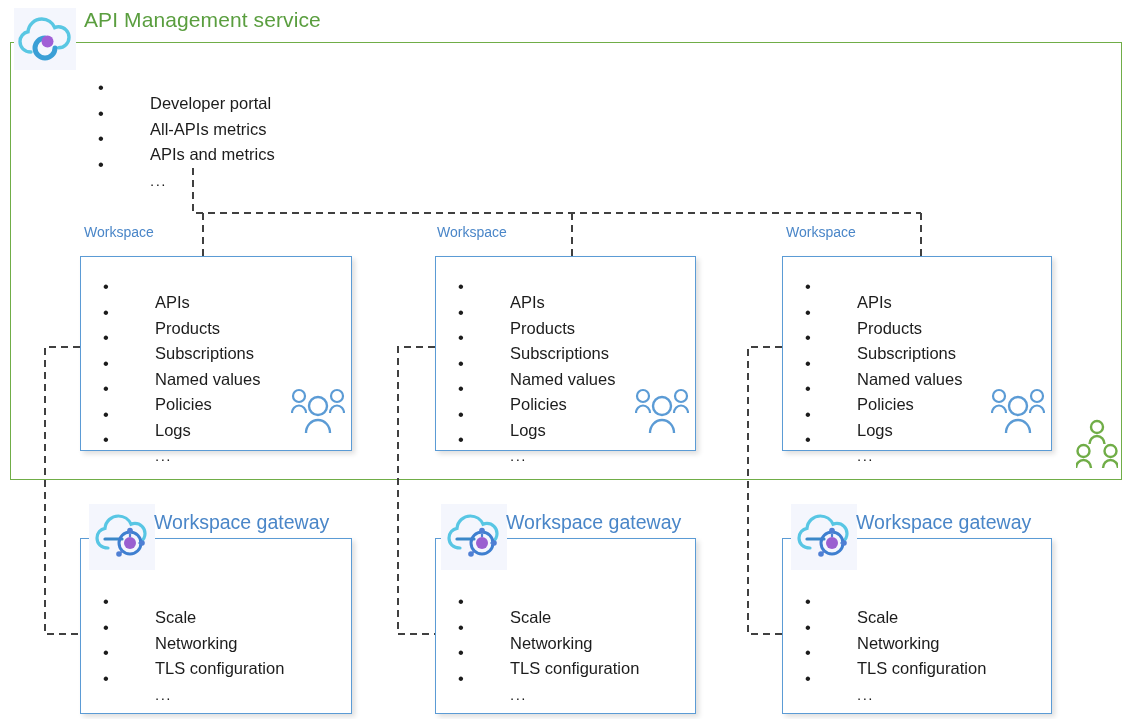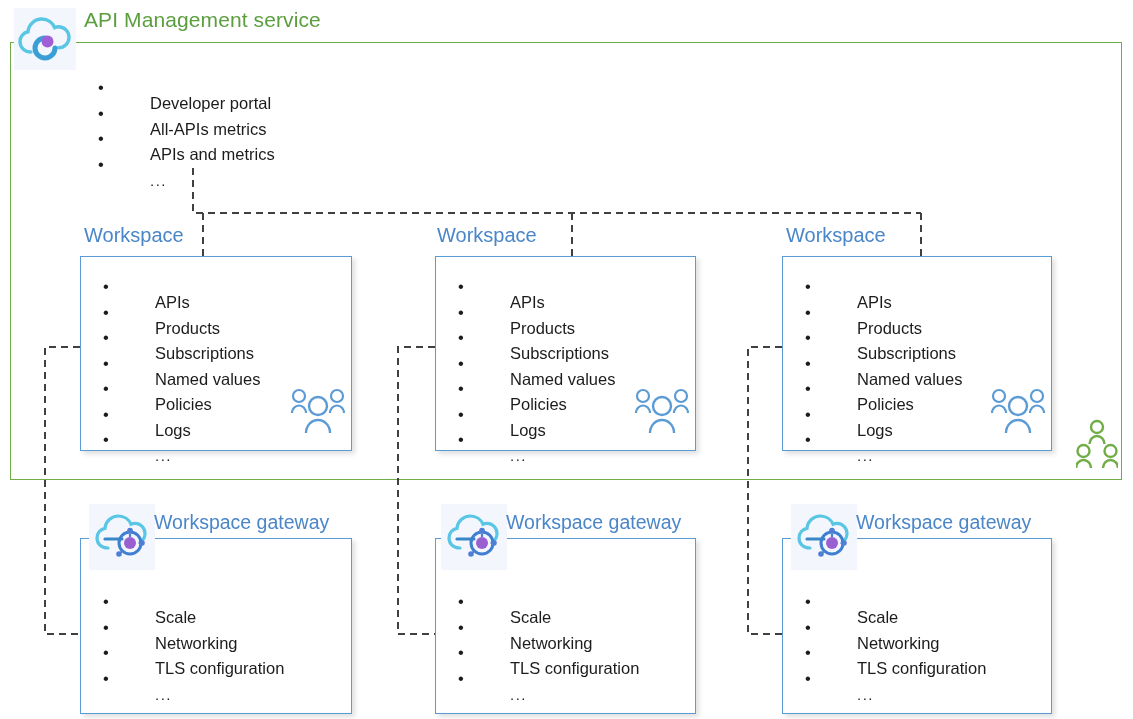--- a/index.html
+++ b/index.html
@@ -78,21 +78,21 @@
   
   .ws-card {
     position: absolute;
     border: 1.3px solid #5b9bd5;
     background: #ffffff;
     box-sizing: border-box;
     box-shadow: 3px 3px 5px rgba(0,0,0,0.13);
   }
   .ws-title {
     position: absolute;
-    font-size: 20px;
+    font-size: 14px;
     color: #4a86c8;
     white-space: nowrap;
   }
 
   
   .gw-card {
     position: absolute;
     border: 1.3px solid #5b9bd5;
     background: #ffffff;
     box-sizing: border-box;

